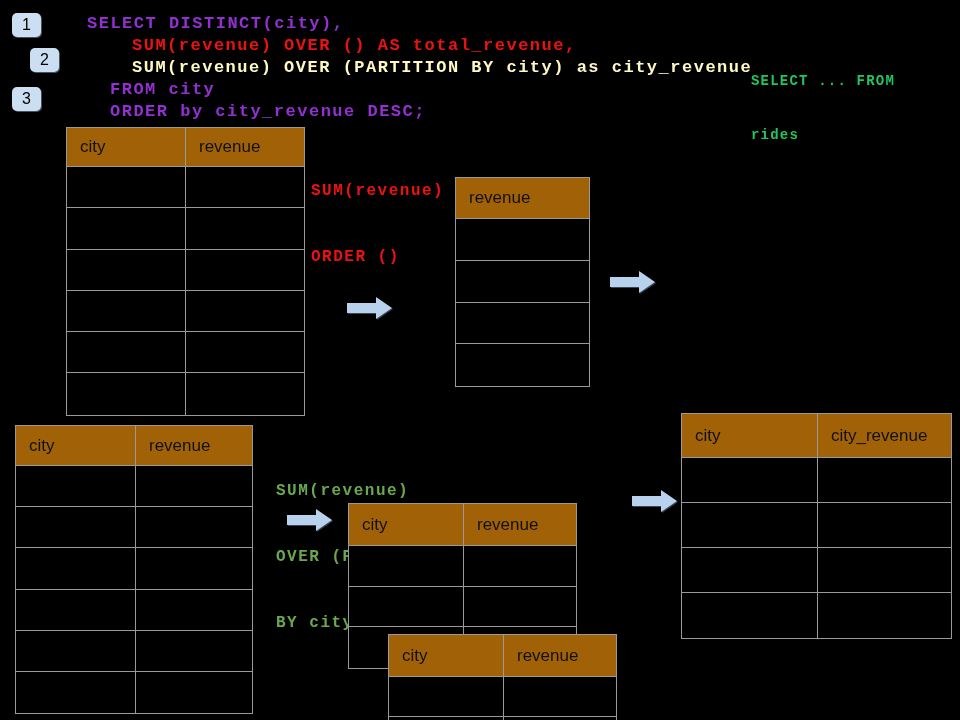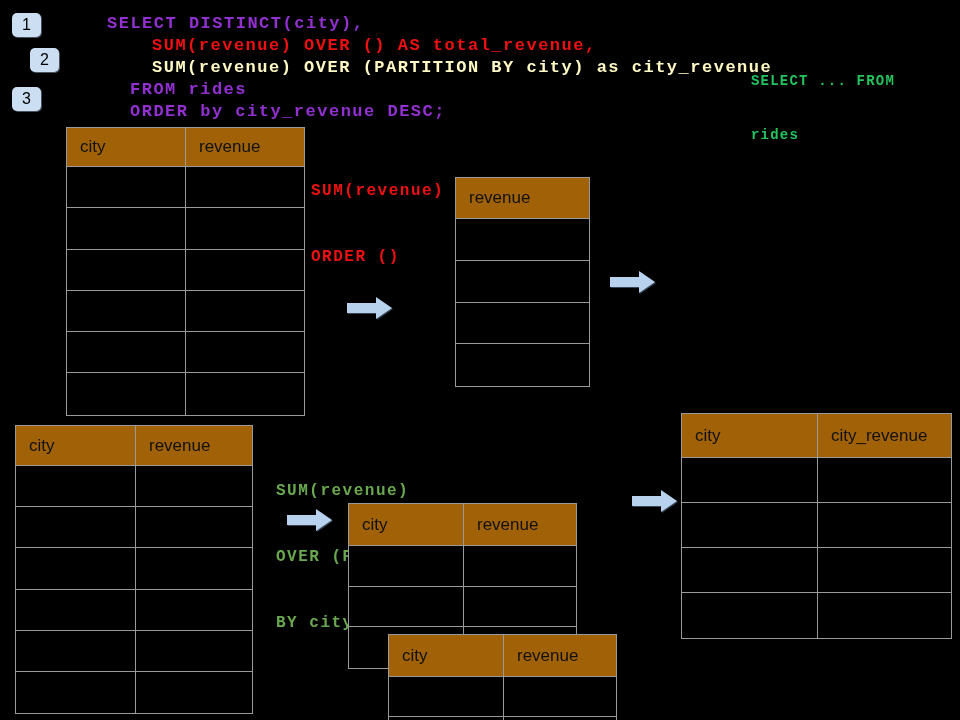--- a/index.html
+++ b/index.html
@@ -10,21 +10,21 @@
   #slide{
     position:relative;width:960px;height:720px;background:#000;
     overflow:hidden;
   }
   
   .mono{
     font-family:"Liberation Mono", monospace;
     font-weight:bold;white-space:pre;
   }
   .code-line{
-    position:absolute;font-size:17px;line-height:22px;letter-spacing:1.5px;margin-left:20px;
+    position:absolute;font-size:17px;line-height:22px;letter-spacing:1.5px;
   }
   .side-note{
     position:absolute;left:751px;top:36px;
     font-size:14px;line-height:18px;letter-spacing:1.2px;
   }
   .annotation{
     position:absolute;font-size:16px;line-height:22px;letter-spacing:1.5px;
   }
   #annotation-total{left:311px;top:136px;}
   #annotation-partition{left:276px;top:436px;}
@@ -60,21 +60,21 @@
 
 <div id="slide">
 
   <div class="badge" style="left:12px;top:13px;">1</div>
   <div class="badge" style="left:30px;top:48px;">2</div>
   <div class="badge" style="left:12px;top:87px;">3</div>
 
   <div class="code-line mono" style="left: 87px; top: 13px; color: rgb(147, 48, 210);">SELECT DISTINCT(city),</div>
   <div class="code-line mono" style="left: 132px; top: 35px; color: rgb(238, 17, 17);">SUM(revenue) OVER () AS total_revenue,</div>
   <div class="code-line mono" style="left: 132px; top: 57px; color: #fef9c3;">SUM(revenue) OVER (PARTITION BY city) as city_revenue</div>
-  <div class="code-line mono" style="left: 110px; top: 79px; color: rgb(147, 48, 210);">FROM rides</div>
+  <div class="code-line mono" style="left: 110px; top: 79px; color: rgb(147, 48, 210);">FROM city</div>
   <div class="code-line mono" style="left: 110px; top: 101px; color: rgb(147, 48, 210);">ORDER by city_revenue DESC;</div>
 
   <div class="side-note mono" style="color: #22c55e;">
     <div>SELECT ... FROM</div>
     <div>rides</div>
   </div>
 
   <div class="annotation mono" id="annotation-total" style="color: rgb(238, 17, 17);">
     <div>SUM(revenue)</div>
     <div>ORDER ()</div>

